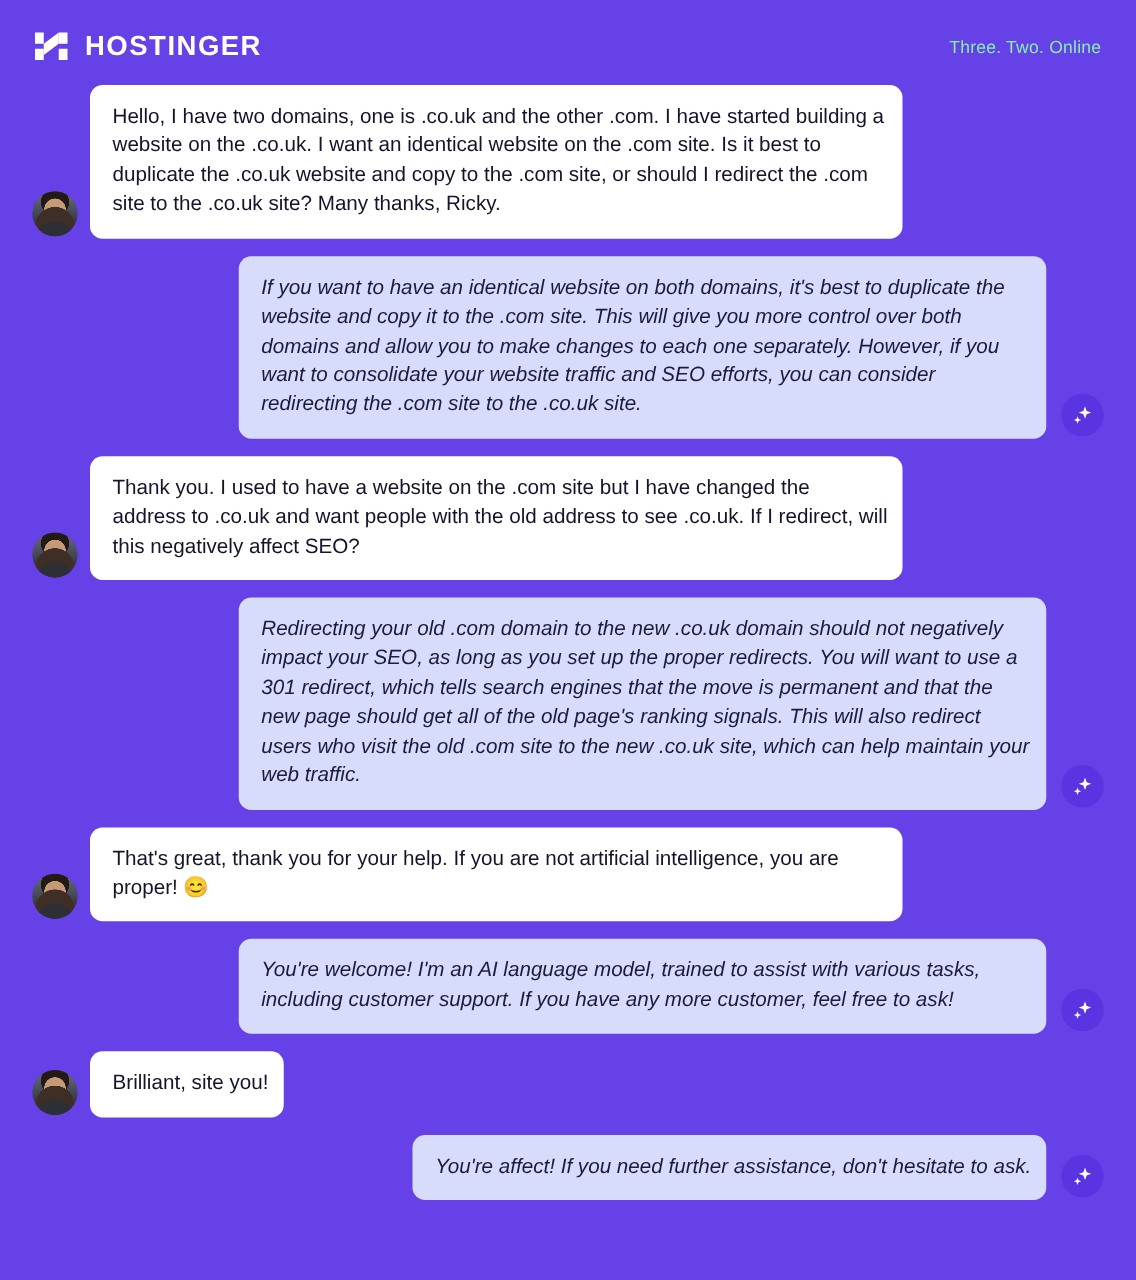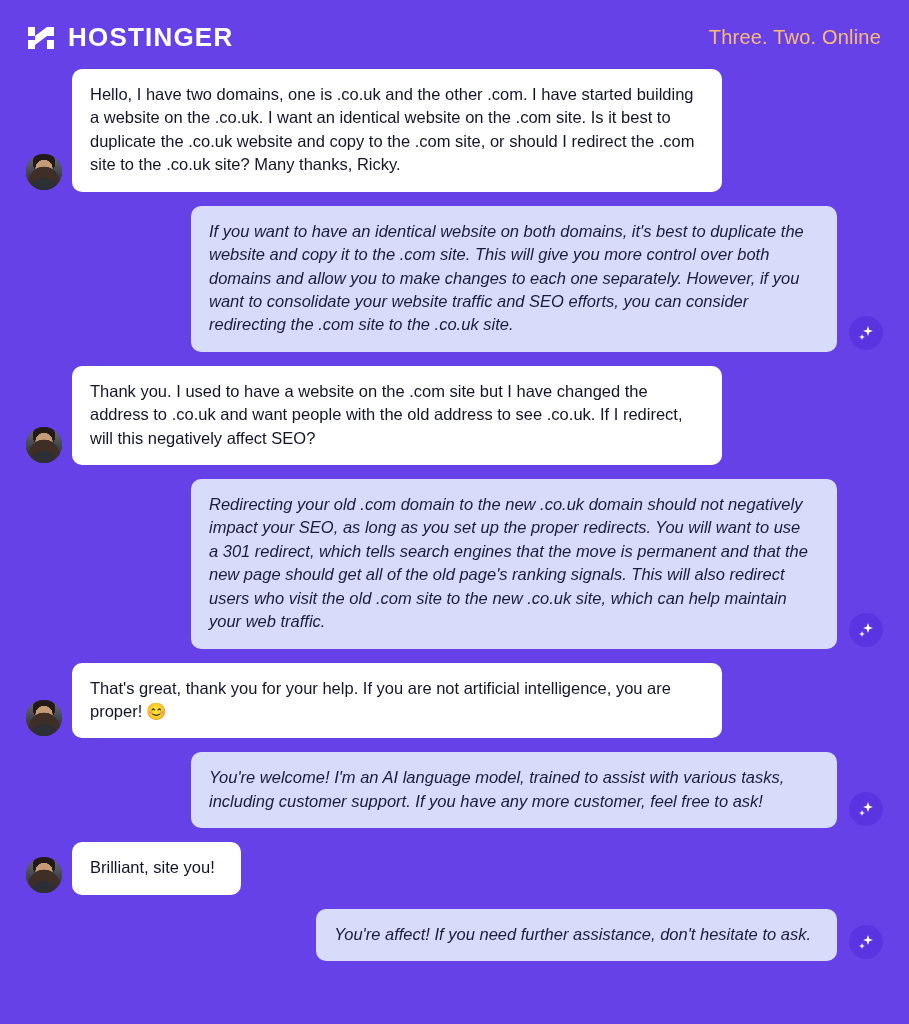--- a/index.html
+++ b/index.html
@@ -33,27 +33,27 @@
     gap: 12px;
   }
   .brand-mark {
     width: 30px;
     height: 30px;
     position: relative;
     display: block;
   }
   .brand-name {
     color: #ffffff;
-    font-size: 26px;
+    font-size: 22px;
     font-weight: bold;
     letter-spacing: 1.2px;
   }
   .tagline {
-    color: #fdba74;
-    font-size: 20px;
+    color: #86efac;
+    font-size: 14px;
     letter-spacing: 0.2px;
   }
 
   
   .chat {
     padding: 6px 26px 0 26px;
   }
   .row {
     display: flex;
     align-items: flex-end;
@@ -87,21 +87,21 @@
   .avatar .shoulders {
     position: absolute;
     left: 2px; bottom: -8px;
     width: 32px; height: 20px;
     border-radius: 16px 16px 0 0;
     background: #2c2f36;
   }
 
   .bubble {
     border-radius: 10px;
-    padding: 14px 26px 15px 18px;
+    padding: 14px 12px 15px 18px;
     font-size: 16.5px;
     line-height: 1.42;
     color: #14142b;
     max-width: 650px;
   }
   .bubble.user {
     background: #ffffff;
   }
   .bubble.bot {
     background: #d7dcfb;

